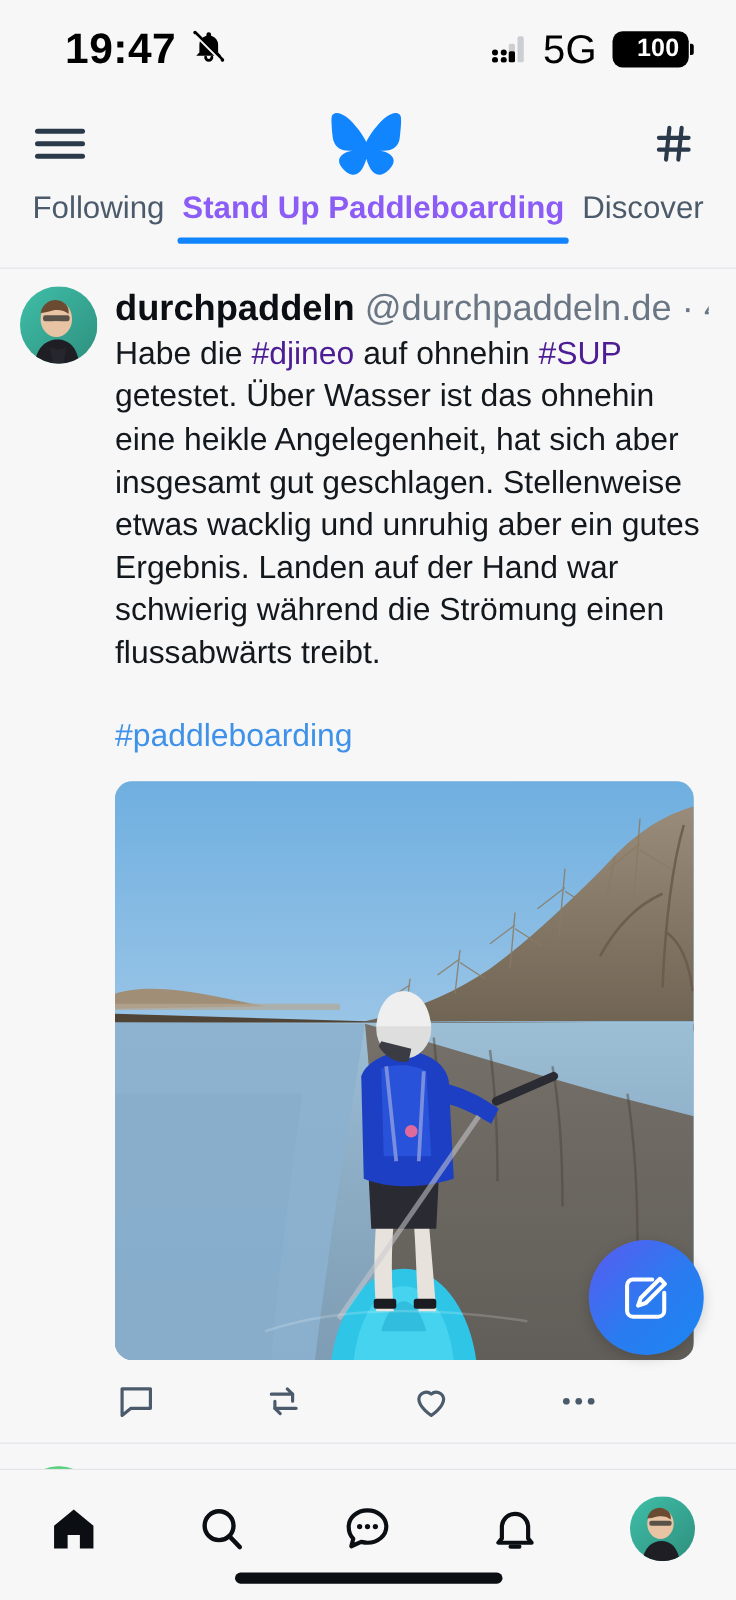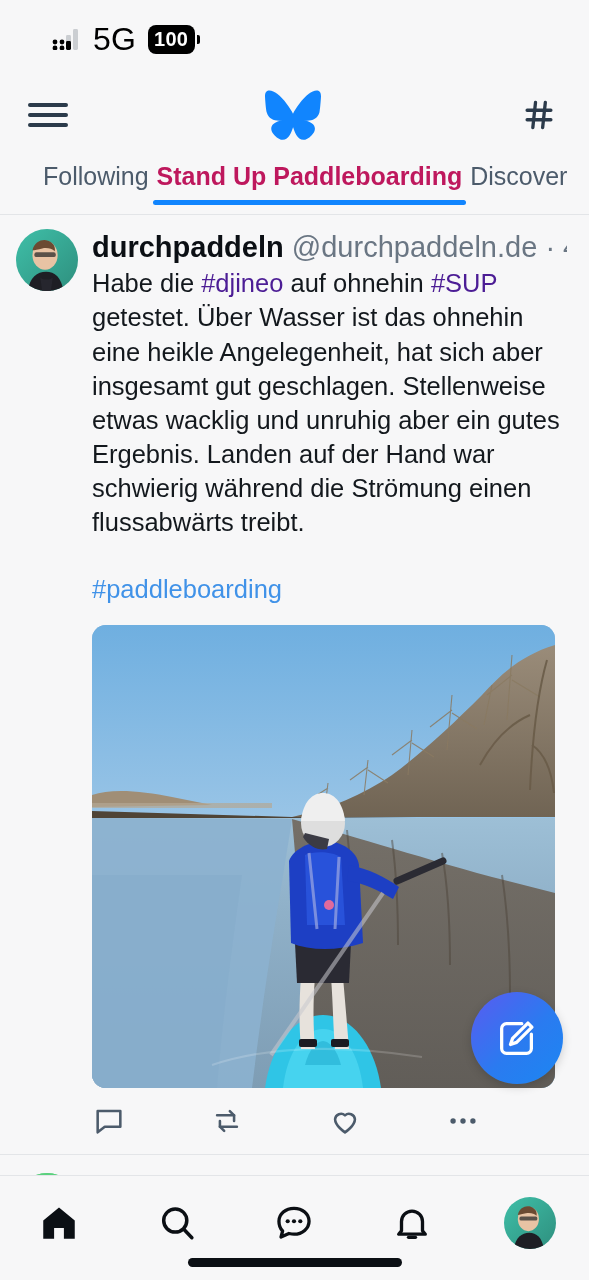--- a/index.html
+++ b/index.html
@@ -13,34 +13,34 @@
   #app { position:relative; width:589px; height:1280px; background:#F7F7F8; display:flex; flex-direction:column; }
 
   
   .statusbar { height:78px; flex:0 0 78px; display:flex; align-items:center; justify-content:space-between; padding:0 34px 0 52px; }
   .sb-left { display:flex; align-items:center; gap:11px; }
   .sb-time { font-size:34px; font-weight:600; letter-spacing:.4px; color:#000; }
   .sb-right { display:flex; align-items:center; gap:12px; }
   .sig2 { display:flex; align-items:flex-end; gap:3px; margin-right:-3px;}
   .net { font-size:32px; font-weight:500; color:#000; letter-spacing:.2px; }
   .batt { display:flex; align-items:center; }
-  .batt-body { background:#000; color:#fff; font-size:20px; font-weight:700; border-radius:8px; padding:3px 7px 3px 6px; letter-spacing:.2px; }
+  .batt-body { background:#000; color:#fff; font-size:20px; font-weight:700; border-radius:8px; padding:3px 7px 3px 20px; letter-spacing:.2px; }
   .batt-cap { width:3px; height:9px; background:#000; border-radius:0 2px 2px 0; margin-left:1.5px; }
 
   
   .header { height:74px; flex:0 0 74px; display:flex; align-items:center; justify-content:space-between; padding:0 28px; }
   .burger { width:40px; height:28px; display:flex; flex-direction:column; justify-content:space-between; padding:2px 0; cursor:pointer; }
   .burger span { display:block; height:4px; border-radius:2px; background:#2B3A4A; }
   .logo svg { display:block; }
   .hashbtn { width:44px; height:44px; display:flex; align-items:center; justify-content:center; cursor:pointer; }
 
   
-  .tabs { height:62px; flex:0 0 62px; display:flex; align-items:center; justify-content:space-between; padding:0 22px; position:relative;margin-left:17px; }
+  .tabs { height:62px; flex:0 0 62px; display:flex; align-items:flex-start; justify-content:space-between; padding:0 22px; position:relative; }
   .tab { position:relative; padding:0 4px 14px; font-size:25px; color:#4C5B6B; font-weight:400; white-space:nowrap; cursor:pointer; }
-  .tab.active { color:#be185d; font-weight:700; }
+  .tab.active { color:#8b5cf6; font-weight:700; }
   .tab.active::after { content:""; position:absolute; left:0; right:0; bottom:0; height:5px; background:#1185FE; border-radius:3px; }
   .feed-divider { height:1px; background:#E3E5E8; }
 
   
   .feed { flex:1 1 auto; overflow:hidden; position:relative; }
   .post { padding:14px 22px 0 16px; display:flex; gap:14px; background:#F7F7F8; }
   .avatar { width:62px; height:62px; border-radius:50%; flex:0 0 62px; overflow:hidden; position:relative; }
   .avatar svg { display:block; width:100%; height:100%; }
   .pbody { flex:1 1 auto; min-width:0; }
   .pmeta { font-size:29px; line-height:1.25; white-space:nowrap; overflow:hidden; }
@@ -85,20 +85,31 @@
   .navavatar { width:52px; height:52px; border-radius:50%; overflow:hidden; }
   .navavatar svg { width:100%; height:100%; }
   .homebar { position:absolute; left:50%; transform:translateX(-50%); bottom:13px; width:214px; height:9px; border-radius:5px; background:#0B0F14; }
 </style>
 </head>
 <body>
 
 <div id="app">
 
   <div class="statusbar">
+    <div class="sb-left">
+      <span class="sb-time">19:47</span>
+      <span>
+        <svg width="30" height="30" viewBox="0 0 24 24" fill="none">
+          <path d="M18 16v-5a6 6 0 0 0-4.5-5.8V4.5a1.5 1.5 0 0 0-3 0v.7A6 6 0 0 0 6 11v5l-2 2h16l-2-2z" fill="#000"></path>
+          <path d="M10 19a2 2 0 0 0 4 0" stroke="#000" stroke-width="1.8" stroke-linecap="round"></path>
+          <path d="M3.2 3.2L20.8 20.8" stroke="#000" stroke-width="2.2" stroke-linecap="round"></path>
+          <path d="M3.2 4.9L19.1 20.8" stroke="#F7F7F8" stroke-width="1.2" stroke-linecap="round"></path>
+        </svg>
+      </span>
+    </div>
     <div class="sb-right">
       <span class="sig2">
         <svg width="32" height="22" viewBox="0 0 32 22">
           <circle cx="3" cy="14" r="2.4" fill="#000"></circle>
             <circle cx="3" cy="20" r="2.4" fill="#000"></circle>
           <circle cx="10" cy="14" r="2.4" fill="#000"></circle>
             <circle cx="10" cy="20" r="2.4" fill="#000"></circle>
           <rect x="14" y="7" width="5" height="15" rx="1.4" fill="#CBCED2"></rect>
           <rect x="21" y="1" width="5" height="21" rx="1.4" fill="#CBCED2"></rect>
           <rect x="14" y="13" width="5" height="9" rx="1.4" fill="#000"></rect>

